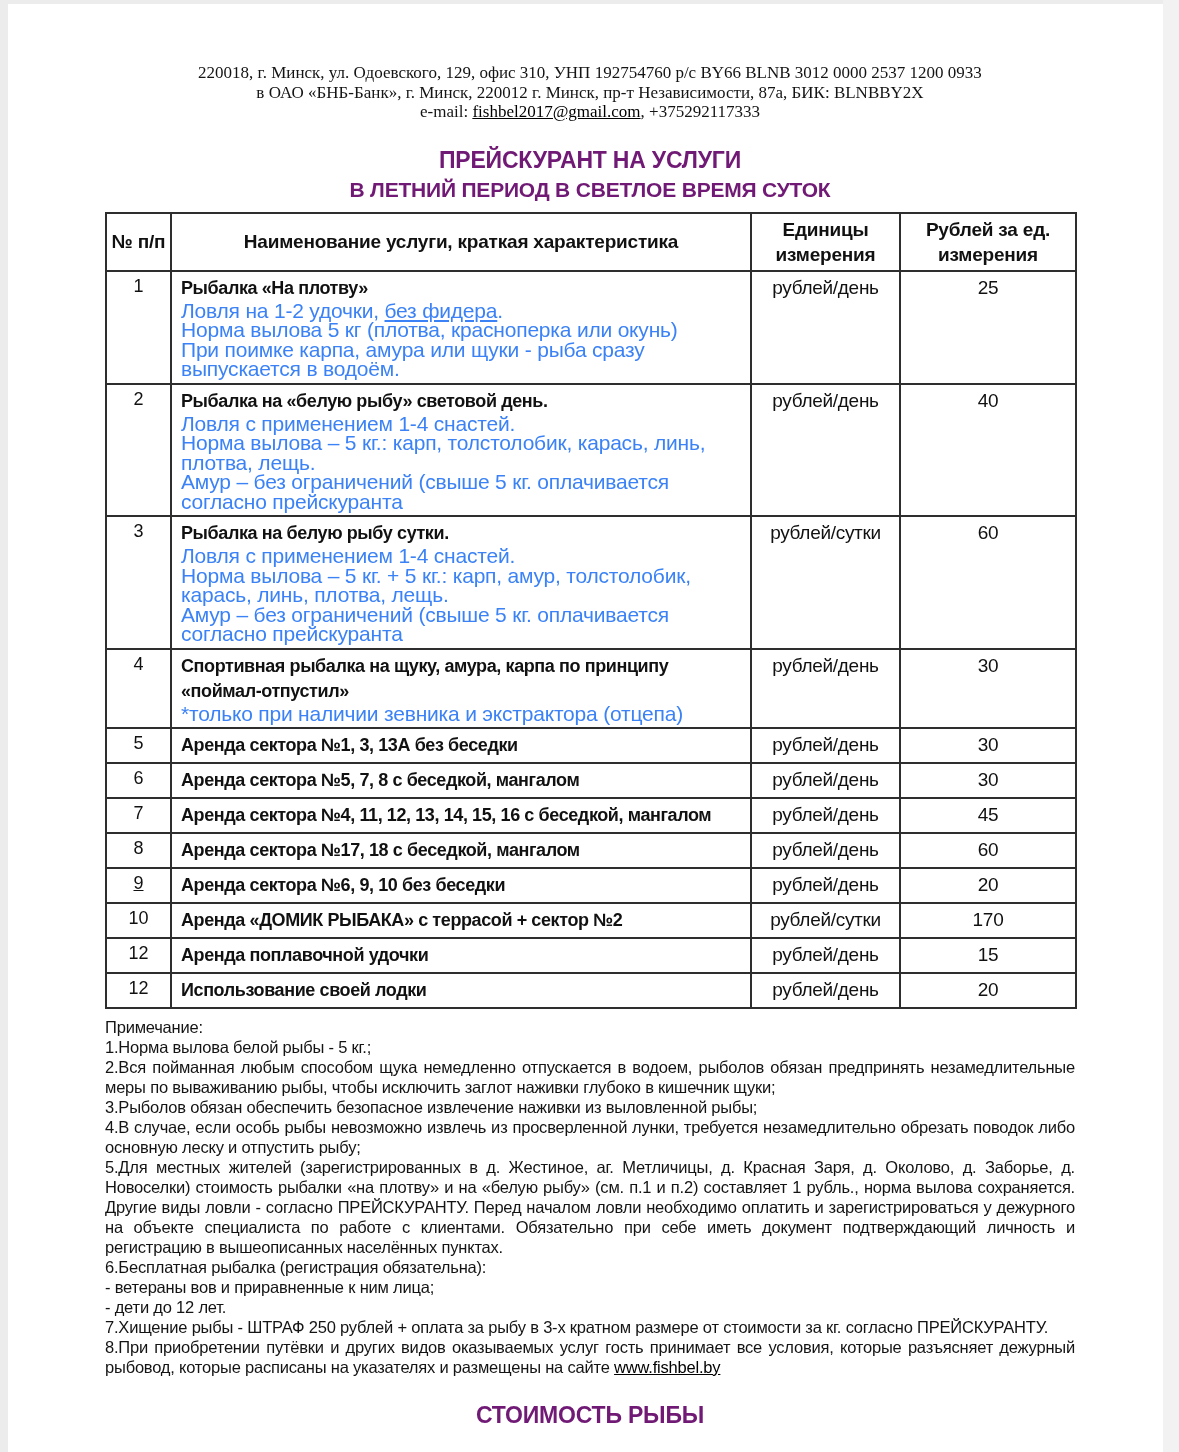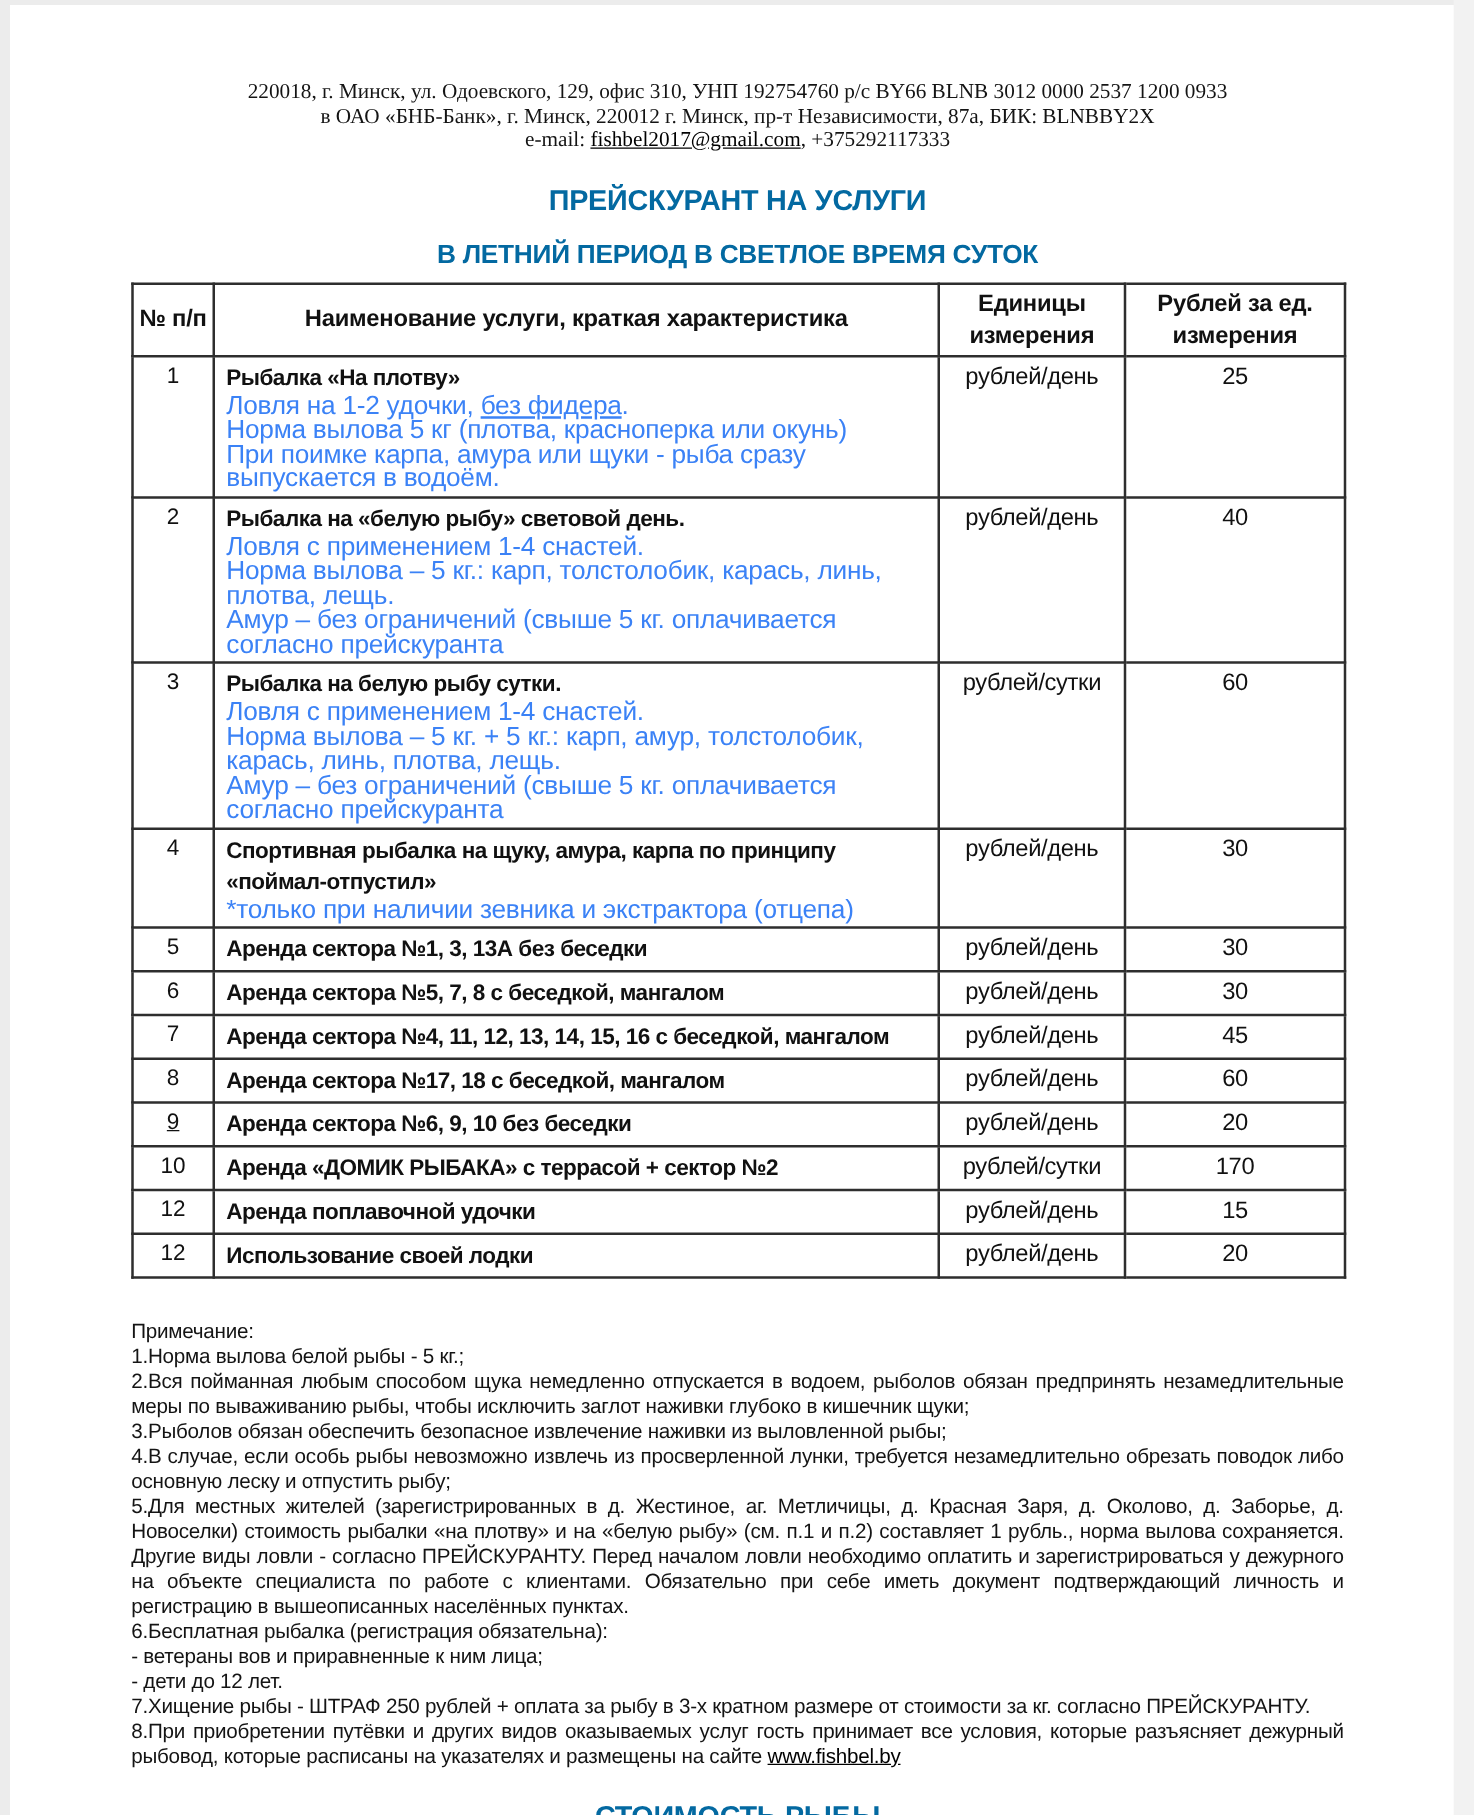--- a/index.html
+++ b/index.html
@@ -36,24 +36,24 @@
     font-size:17px;line-height:19.5px;
     text-align:center;color:#141414;
     margin-top:7px;
   }
   .addr div{margin:0;}
   a.lnk{color:#000000;text-decoration:underline;cursor:pointer;}
 
   
   .doc-title{
     font-size:23px;font-weight:bold;line-height:28px;
-    text-align:center;letter-spacing:-0.2px;color:#0369a1;
+    text-align:center;letter-spacing:-0.2px;color:#701a75;
   }
   .doc-title.t1{margin-top:24px;}
-  .doc-title.t2{font-size:21px;margin-top:16px;margin-bottom:8px;}
+  .doc-title.t2{font-size:21px;margin-top:2px;margin-bottom:8px;}
 
   
   table{border-collapse:collapse;table-layout:fixed;width:970px;}
   td,th{
     border:2px solid #2e2e2e;
     padding:4px 9px;vertical-align:top;
     box-sizing:border-box;
   }
   th{
     font-size:19px;font-weight:bold;line-height:25px;
@@ -76,21 +76,21 @@
     letter-spacing:-0.4px;display:block;
   }
   .svc-detail{
     font-size:21px;line-height:19.5px;letter-spacing:-0.2px;
     display:block;color:#3b82f6;
   }
   .u{text-decoration:underline;}
 
   
   .notes{
-    margin-top:32px;font-size:16.5px;line-height:20px;
+    margin-top:8px;font-size:16.5px;line-height:20px;
     letter-spacing:-0.2px;color:#141414;
   }
   .notes p{margin:0;text-align:justify;}
   .notes p.short{text-align:left;}
 
   
   .fish-title{margin-top:24px;margin-bottom:24px;}
   .fcol-name{width:674px;}
   .fcol-units{width:128px;}
   .fcol-price{width:168px;}

